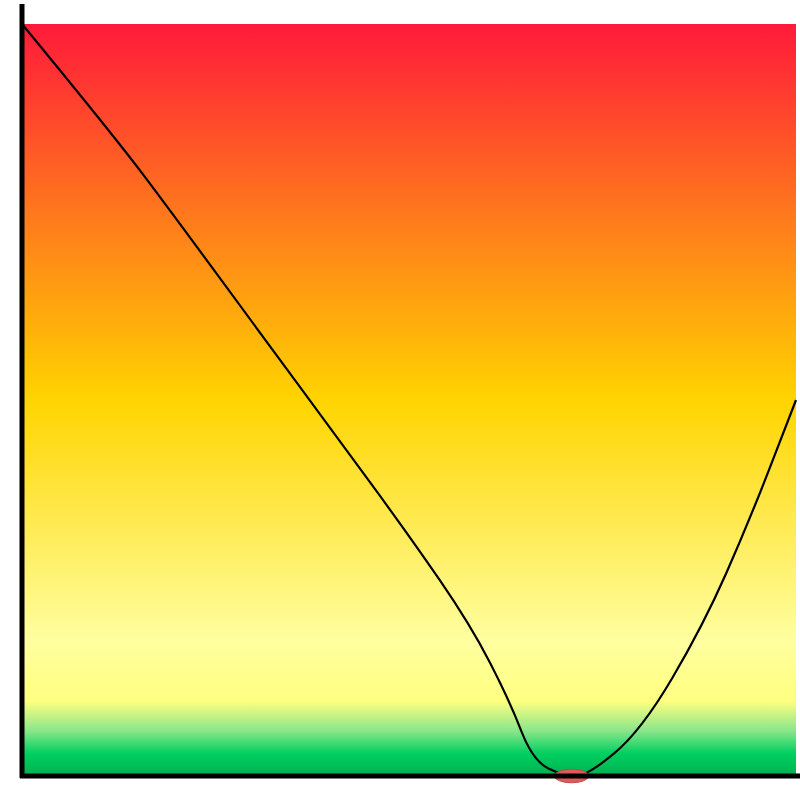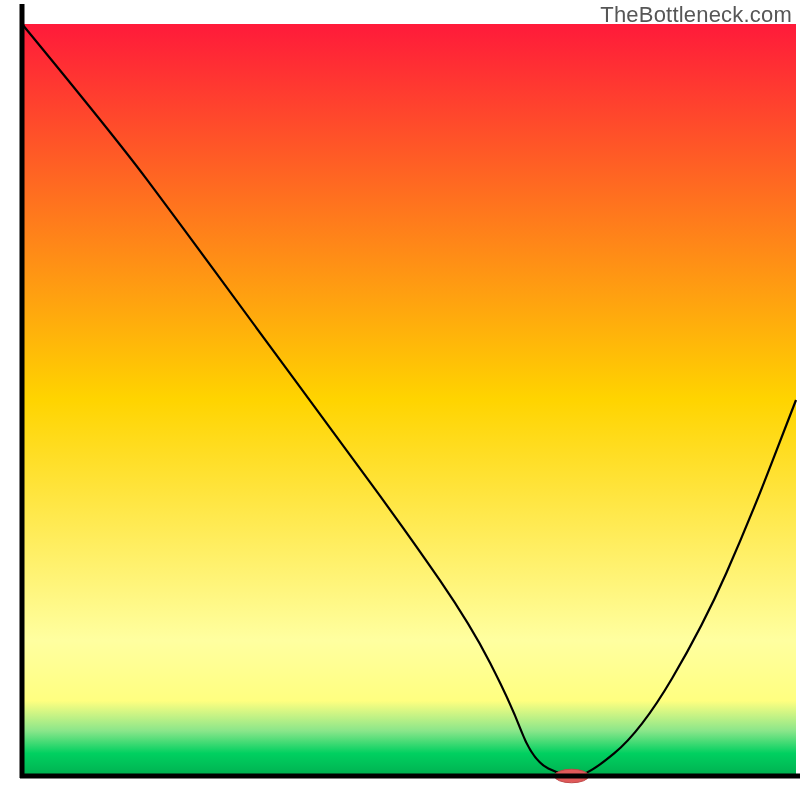--- a/index.html
+++ b/index.html
@@ -26,21 +26,20 @@
     z-index: 10;
   }
   svg {
     display: block;
   }
 </style>
 </head>
 <body>
 
 <div class="container">
-  <div class="watermark">TheBottleneck.com</div>
   <svg id="chart-svg" width="800" height="800" viewBox="0 0 800 800">
     <defs>
       <linearGradient id="bg-grad" x1="0" y1="0" x2="0" y2="1">
           <stop offset="0%" stop-color="#ff1a3a"></stop>
           <stop offset="50%" stop-color="#ffd400"></stop>
           <stop offset="82%" stop-color="#ffffa0"></stop>
           <stop offset="90%" stop-color="#ffff80"></stop>
           <stop offset="94%" stop-color="#8ae68a"></stop>
           <stop offset="97%" stop-color="#00d060"></stop>
           <stop offset="100%" stop-color="#00b050"></stop>

